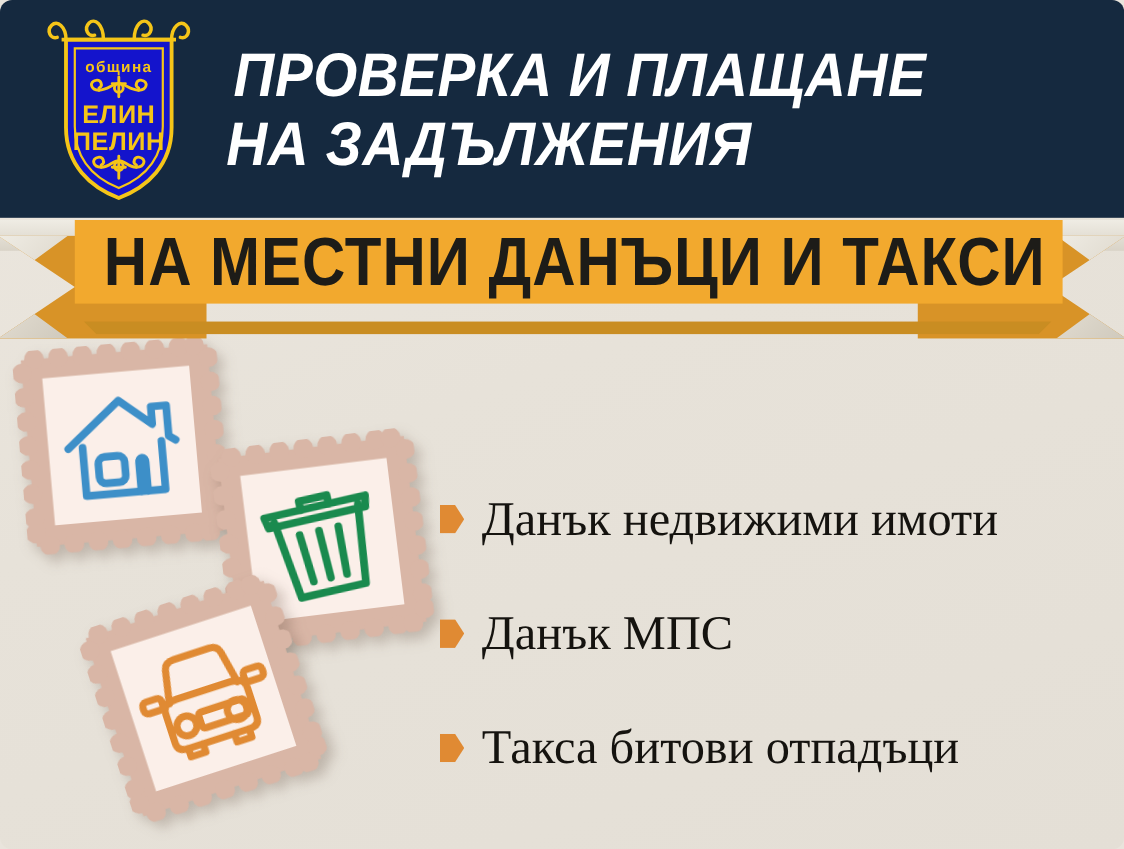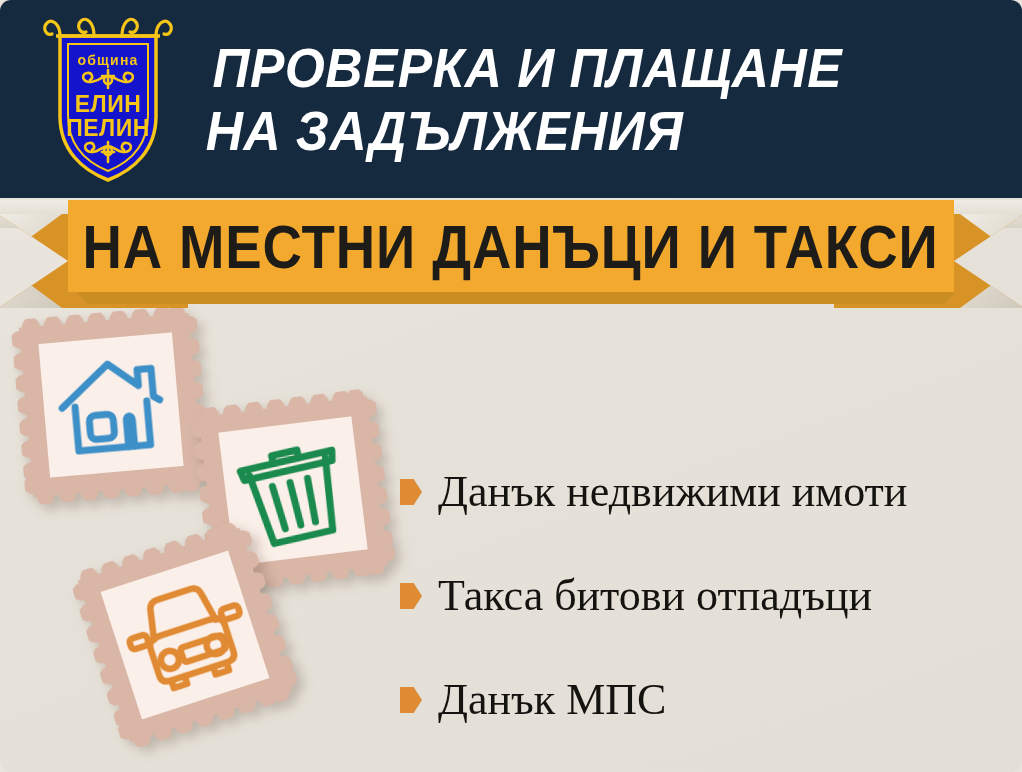--- a/index.html
+++ b/index.html
@@ -138,25 +138,26 @@
     width: 880px;
     height: 12px;
     background: #c98d22;
     clip-path: polygon(0 0, 880px 0, 868px 12px, 12px 12px);
   }
   .band {
     position: absolute;
     left: 68px;
     top: 4px;
     width: 886px;
-    height: 92px;
+    height: 76px;
     background: #f2a92e;
     display: flex;
     align-items: center;
     justify-content: center;
+    padding-left: 12px;
   }
   .band-text {
     color: #1d1c18;
     font-family: "Liberation Sans Narrow", "Liberation Sans", sans-serif;
     font-weight: bold;
     font-size: 62px;
     letter-spacing: 1px;
     white-space: nowrap;
     transform: scaleX(0.88);
   }
@@ -179,21 +180,21 @@
   .stamp svg { display: block; width: 186px; height: 186px; }
 
   .stamp-house { left: 18px; top: 12px;  transform: rotate(-5deg); }
   .stamp-trash { left: 200px; top: 98px; transform: rotate(-7deg); }
   .stamp-car   { left: 92px;  top: 242px; transform: rotate(-18deg); }
 
   
   .bullet-list {
     position: absolute;
     left: 400px;
-    top: 440px;
+    top: 420px;
     width: 610px;
     z-index: 2;
     text-align: center;
   }
   .bullet-row {
     display: flex;
     align-items: center;
     height: 104px;
   }
   .bullet-marker {
@@ -438,21 +439,21 @@
     </div>
   </div>
 
   <div class="bullet-list">
     <div class="bullet-row">
       <span class="bullet-marker"></span>
       <span class="bullet-text">Данък недвижими имоти</span>
     </div>
     <div class="bullet-row">
       <span class="bullet-marker"></span>
-      <span class="bullet-text">Такса битови отпадъци</span>
+      <span class="bullet-text">Данък МПС</span>
     </div>
     <div class="bullet-row">
       <span class="bullet-marker"></span>
-      <span class="bullet-text">Данък МПС</span>
+      <span class="bullet-text">Такса битови отпадъци</span>
     </div>
   </div>
 
 </div>
 
 </body></html>

